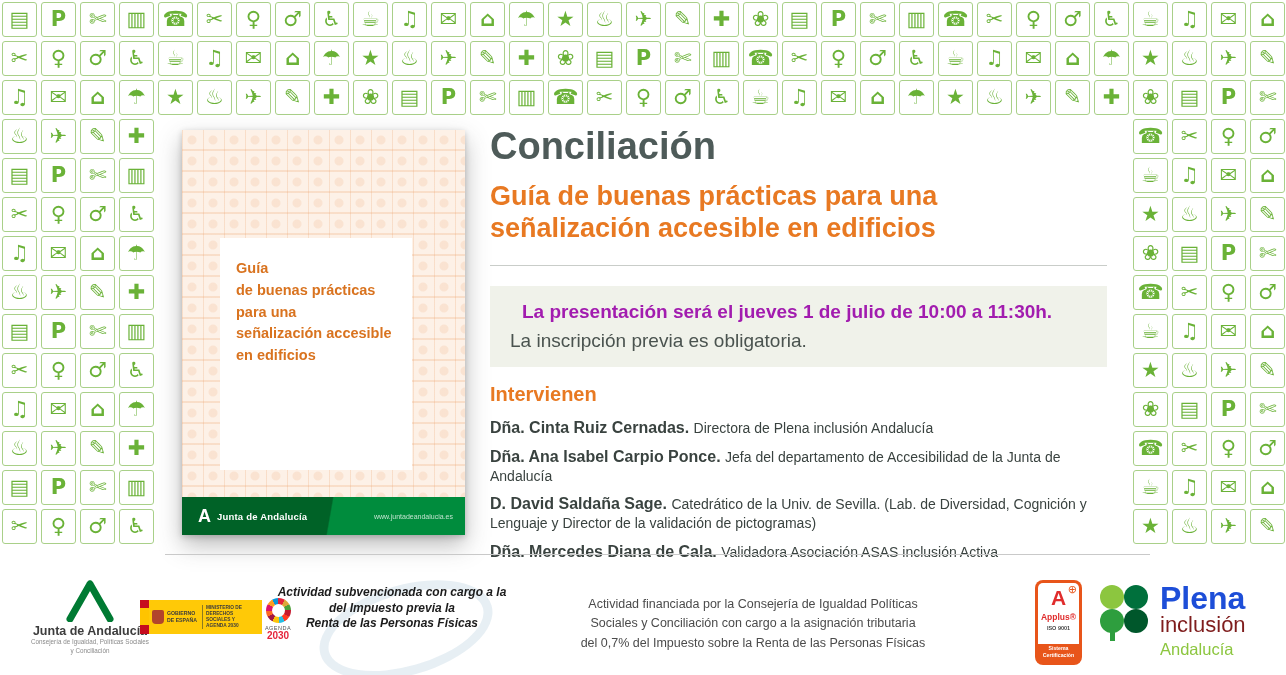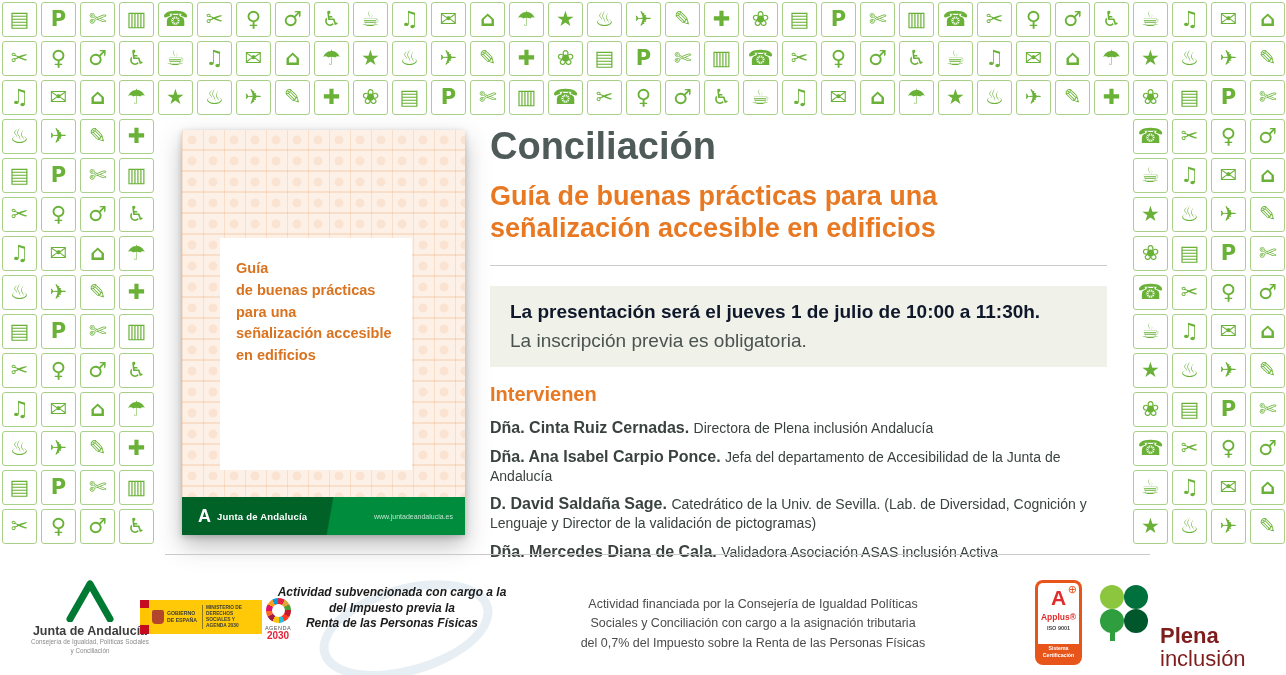--- a/index.html
+++ b/index.html
@@ -33,21 +33,21 @@
   #cover-bar .bar-name{color:#fff;font-weight:bold;font-size:9.5px;letter-spacing:.2px;}
   #cover-bar .bar-web{color:rgba(255,255,255,.75);font-size:7px;padding-right:12px;}
 
   
   #content{position:absolute;left:490px;top:125px;width:617px;}
   #page-title{font-size:38px;font-weight:bold;color:#4e5b59;margin:0;}
   #subtitle{margin-top:12px;}
   #subtitle div{font-size:27px;line-height:1.2;font-weight:bold;color:#e87922;}
   .divider1{margin-top:20px;height:1px;background:#c9cdc9;}
   #schedule-box{margin-top:20px;background:#f0f2ea;padding:11px 20px;}
-  #schedule-line1{font-size:19px;font-weight:bold;color:#0f172a;line-height:1.55;}
+  #schedule-line1{font-size:19px;font-weight:bold;color:#a21caf;line-height:1.55;margin-left:12px;}
   #schedule-line2{font-size:19px;color:#4a534f;line-height:1.55;}
   #speakers-heading{margin-top:16px;font-size:20px;font-weight:bold;color:#e87922;}
   #speakers{margin-top:11px;}
   .speaker{margin-bottom:8px;font-size:0;line-height:1.32;}
   .sp-name{font-weight:bold;font-size:16px;color:#39423f;}
   .sp-role{font-size:14px;color:#39423f;}
 
   
   #footer-divider{position:absolute;left:165px;top:554px;width:985px;height:1px;background:#c9c9c9;}
 
@@ -86,21 +86,21 @@
       border-radius:8px;box-sizing:border-box;padding:3px;display:flex;flex-direction:column;}
   .applus-inner{background:#fff;border-radius:5px 5px 0 0;flex:1;text-align:center;padding-top:4px;}
   .applus-a{font-size:21px;font-weight:bold;color:#e02c2c;line-height:1;position:relative;display:inline-block;}
   .applus-plus{position:absolute;right:-11px;top:-3px;font-size:11px;color:#e8551a;font-weight:normal;}
   .applus-brand{font-size:8.5px;font-weight:bold;color:#e02c2c;margin-top:3px;}
   .applus-iso{font-size:5.5px;font-weight:bold;color:#444;margin-top:3px;}
   .applus-band{height:17px;text-align:center;padding-top:1px;}
   .applus-band div{font-size:5.2px;font-weight:bold;color:#fff;line-height:1.35;}
 
   #plena-block{position:absolute;left:1098px;top:583px;display:flex;gap:10px;align-items:flex-start;}
-  #plena-text .p1{font-size:22px;font-weight:bold;color:#7f1d1d;line-height:.95;margin-top:43px;}
+  #plena-text .p1{font-size:32px;font-weight:bold;color:#1d4ed8;line-height:.95;}
   #plena-text .p2{font-size:22px;color:#7f1d1d;line-height:1.05;}
   #plena-text .p3{font-size:16.5px;color:#8cc63f;margin-top:4px;}
 </style>
 </head>
 <body>
 
 <div id="page">
 
   <div id="icon-border">
       <div class="tile" style="left: 2px; top: 2px;">▤</div>

